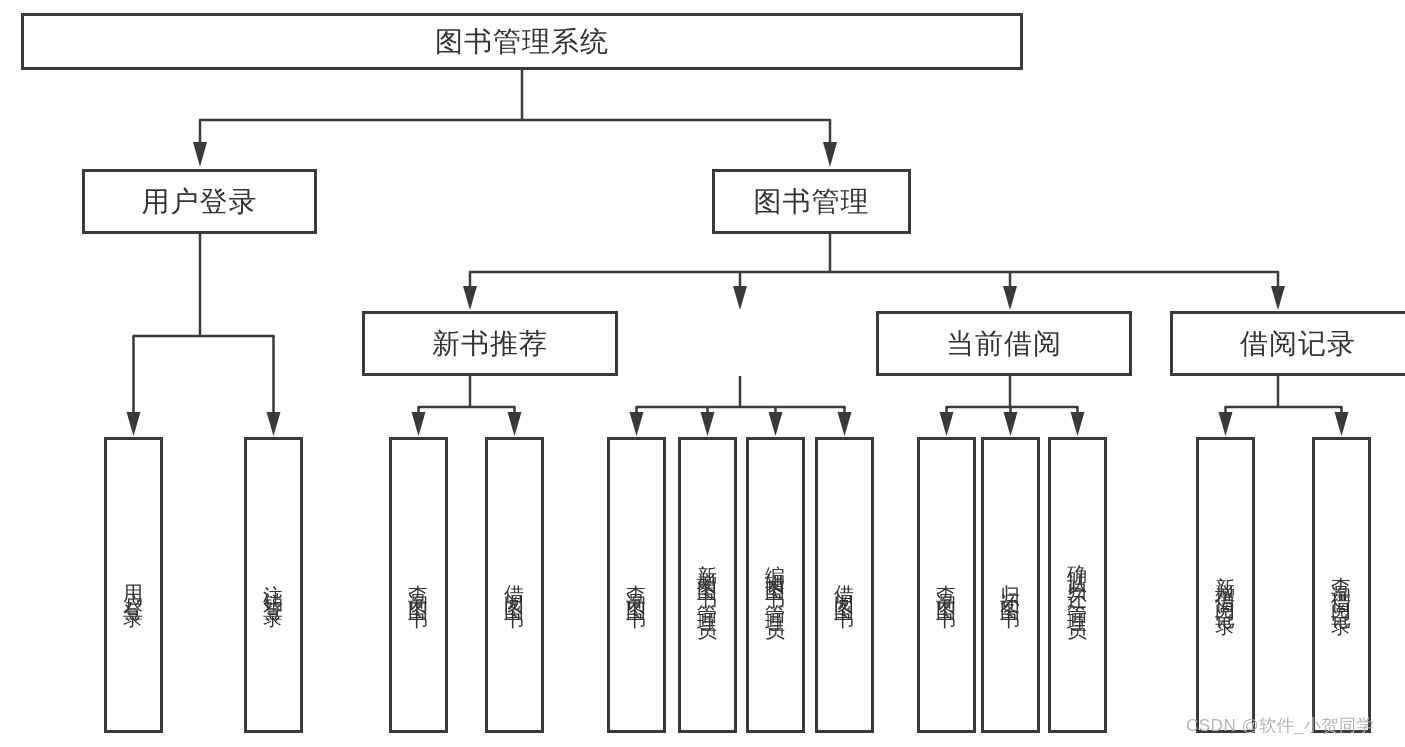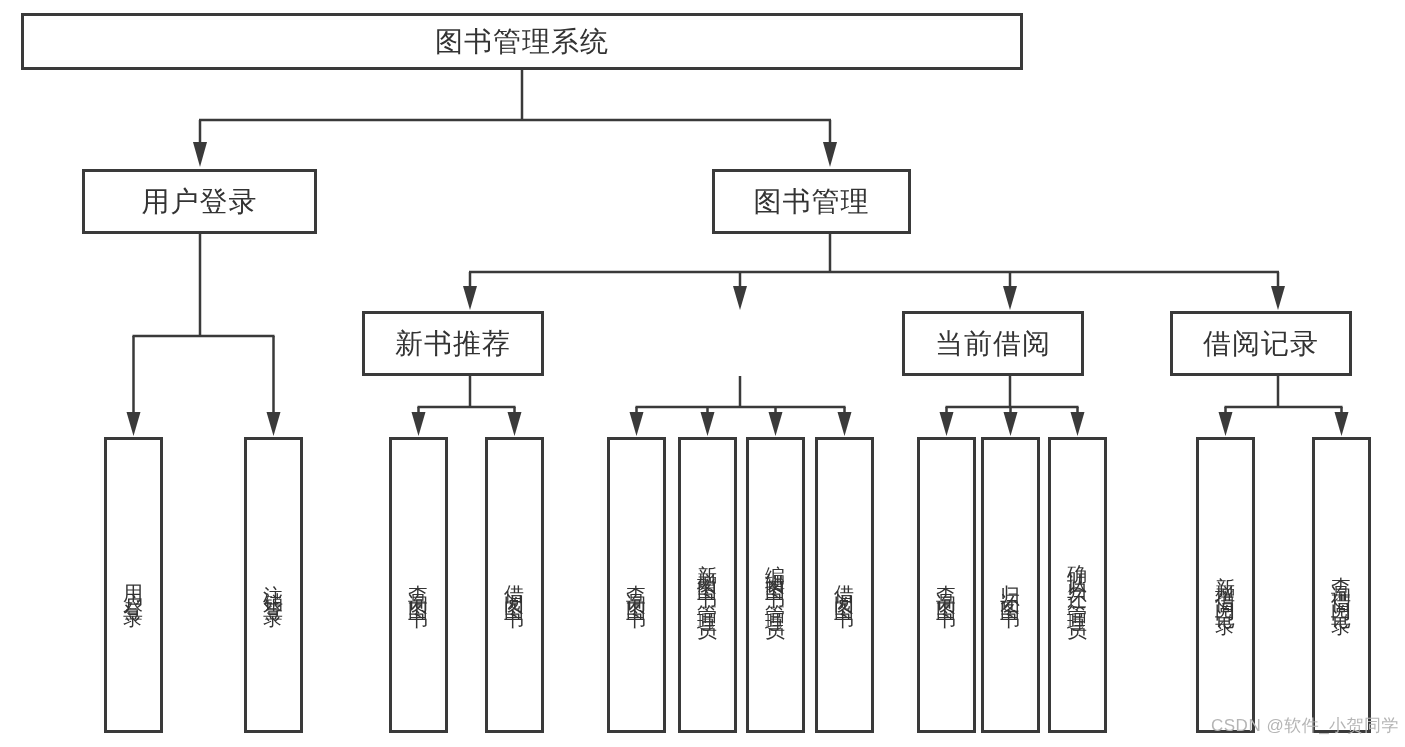--- a/index.html
+++ b/index.html
@@ -32,24 +32,24 @@
     z-index: 2;
   }
   .hlabel {
     font-size: 28px;
     letter-spacing: 1px;
     white-space: nowrap;
   }
   #root-box   { left: 21px;   top: 13px;  width: 1002px; height: 57px; }
   #login-box  { left: 82px;   top: 169px; width: 235px;  height: 65px; }
   #mgmt-box   { left: 712px;  top: 169px; width: 199px;  height: 65px; }
-  .sec        { top: 311px;   width: 182px; height: 65px; }
+  .sec        { top: 311px;   width: 256px; height: 65px; }
   #sec0 { left: 362px; }
   #sec1 { left: 632px; }
-  #sec2 { left: 902px; }
+  #sec2 { left: 876px; }
   #sec3 { left: 1170px; }
   .leaf {
     top: 437px;
     width: 59px;
     height: 296px;
   }
   .vlabel {
     writing-mode: vertical-rl;
     text-orientation: mixed;
     font-size: 20px;
@@ -72,21 +72,20 @@
   .p13 { left: 1312px; }
   #watermark {
     position: absolute;
     left: 1186px;
     top: 714px;
     font-size: 17px;
     letter-spacing: 0.5px;
     color: var(--watermark, #b5b5b5);
     white-space: nowrap;
     z-index: 5;
-    margin-left: 25px;
   }
 </style>
 </head>
 <body>
 
 <div id="canvas">
 
   <svg id="wires" width="1405" height="747" viewBox="0 0 1405 747">
     <g stroke="#3a3a3a" stroke-width="2.5" fill="none">
 

